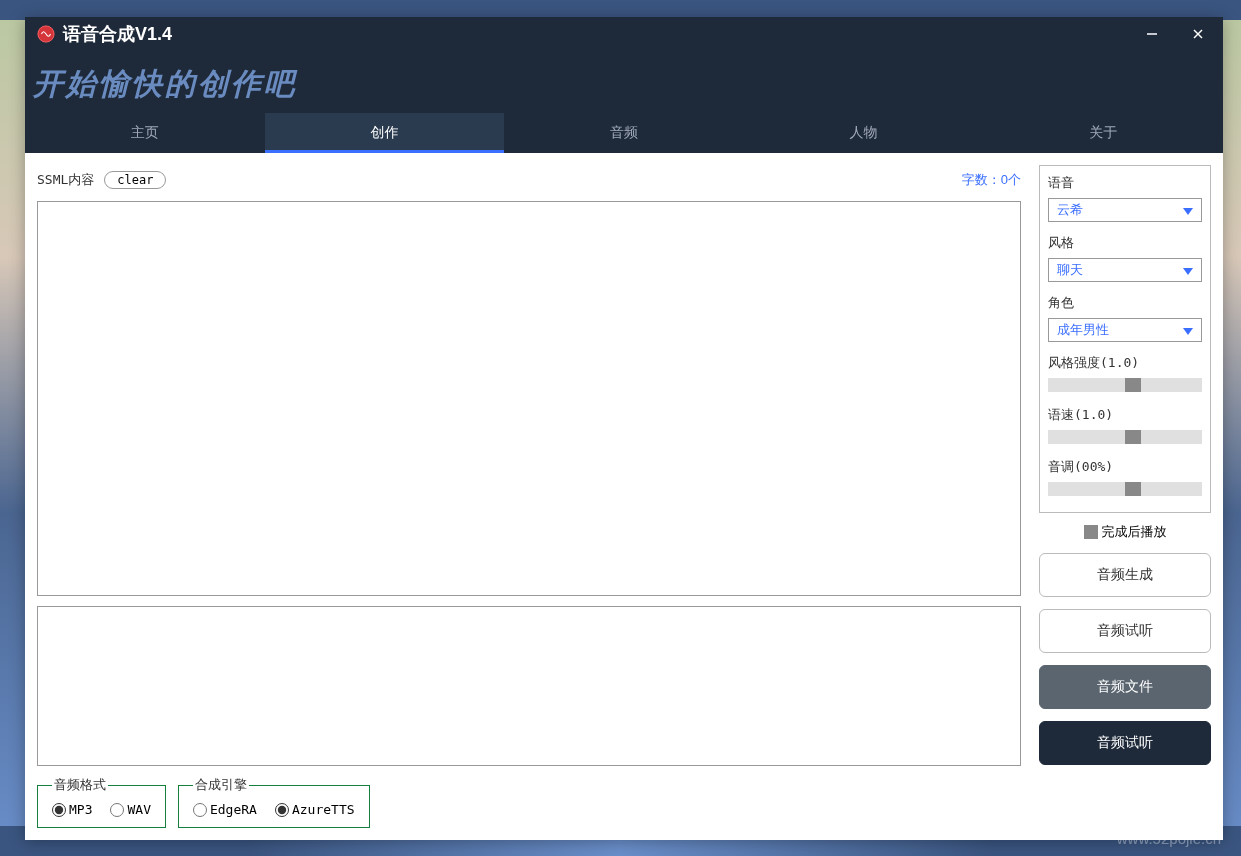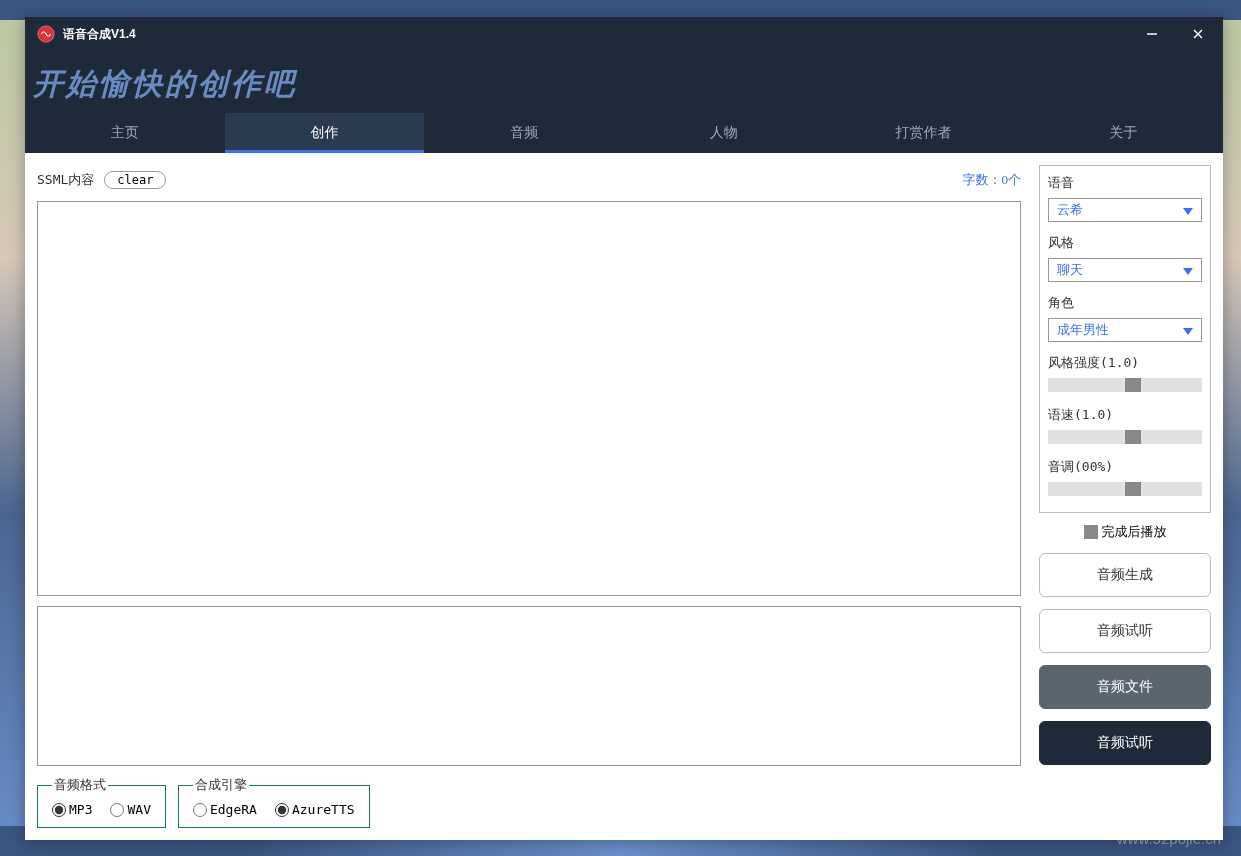--- a/index.html
+++ b/index.html
@@ -49,21 +49,21 @@
   align-items: center;
   padding: 0 8px;
 }
 .app-icon {
   width: 18px;
   height: 18px;
   margin: 0 8px 0 4px;
 }
 .app-title {
   color: #ffffff;
-  font-size: 12px;
+  font-size: 18px;
   font-weight: bold;
   flex: 1;
 }
 .win-controls {
   display: flex;
   align-items: center;
   gap: 28px;
   margin-right: 8px;
 }
 .win-btn {
@@ -147,21 +147,21 @@
   padding: 1px 12px;
   font-size: 12px;
   font-family: "SimSun", monospace;
   background: #fff;
   cursor: pointer;
 }
 .word-count {
   margin-left: auto;
   color: #3a6eff;
   font-size: 13px;
-  font-family: Liberation Serif, serif;
+  font-family: Liberation Sans, sans-serif;
 }
 .textarea-box {
   border: 1px solid #999;
   width: 100%;
   resize: none;
   padding: 4px;
   font-family: inherit;
   overflow-y: scroll;
 }
 .ssml-input { height: 395px; margin-bottom: 10px; }
@@ -319,21 +319,20 @@
     </div>
   </div>
 
   <div class="header">
     <div class="slogan">开始愉快的创作吧</div>
     <div class="tabs">
       <div class="tab">主页</div>
       <div class="tab active">创作</div>
       <div class="tab">音频</div>
       <div class="tab">人物</div>
-      <div class="tab">打赏作者</div>
       <div class="tab">关于</div>
     </div>
   </div>
 
   <div class="content">
 
     <div class="left-panel">
       <div class="ssml-header">
         <span class="ssml-label">SSML内容</span>
         <button class="clear-btn">clear</button>

